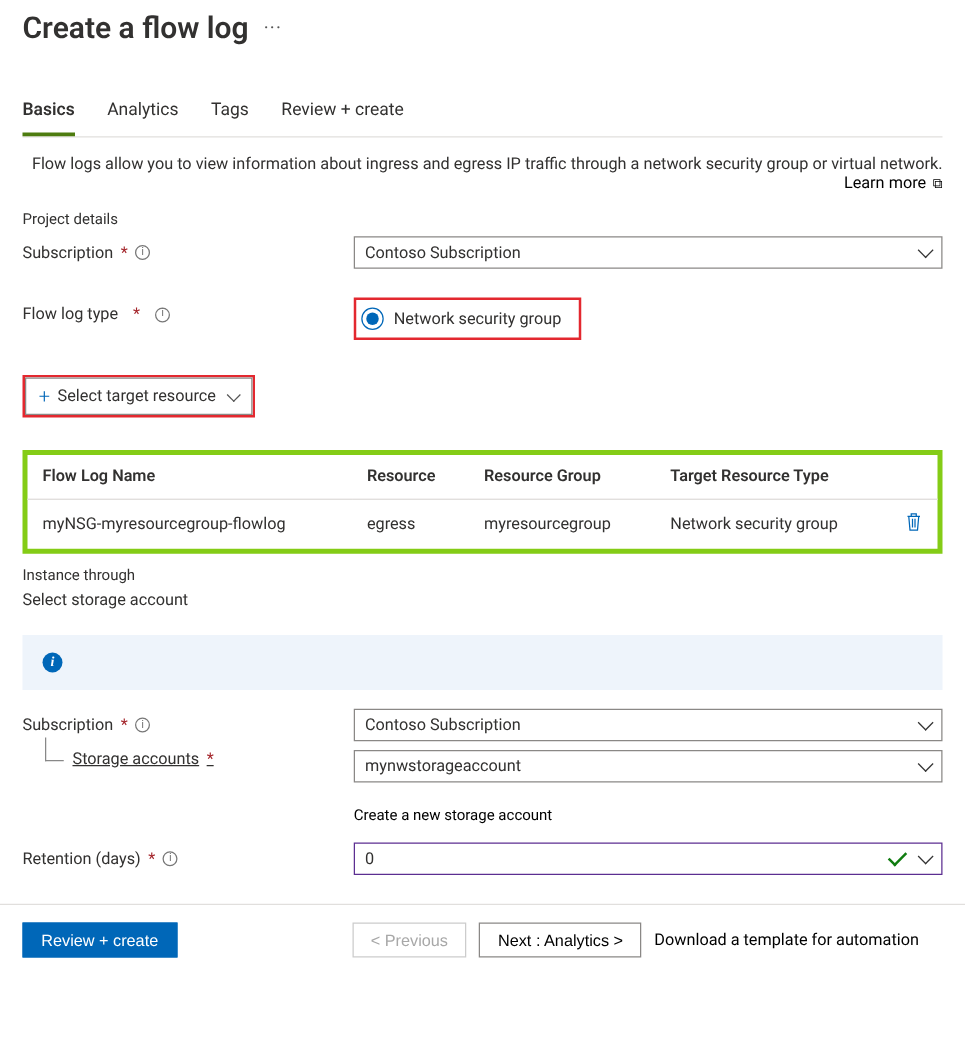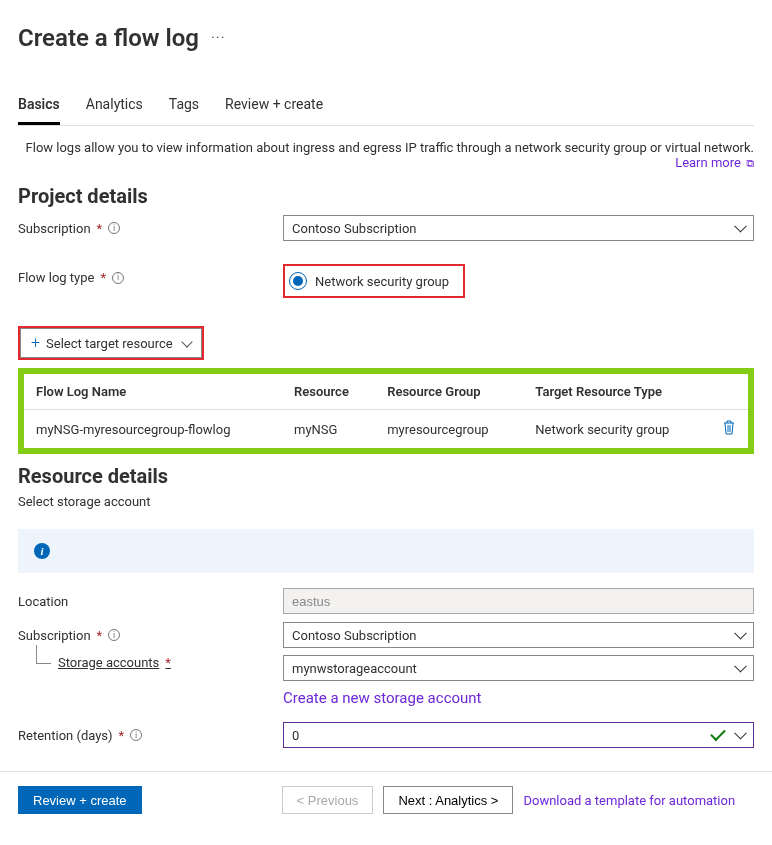--- a/index.html
+++ b/index.html
@@ -5,33 +5,33 @@
   * { box-sizing: border-box; }
   body {
     margin: 0;
     font-family: "Segoe UI", -apple-system, Roboto, sans-serif;
     font-size: 13px;
     color: #323130;
     background: #fff;
     width: 772px;
   }
   .page { padding: 0 18px 0 18px; }
-  .header { display: flex; align-items: center; padding: 24px 0 14px 0; }
+  .header { display: flex; align-items: center; padding: 8px 0 14px 0; }
   .header h1 { font-size: 24px; font-weight: 600; margin: 0 12px 0 0; }
   .ellipsis { color: #555; font-size: 15px; letter-spacing: 1px; cursor: pointer; }
 
   .tabs { display: flex; gap: 26px; border-bottom: 1px solid #e1dfdd; margin-top: 30px; }
   .tab { padding: 0 0 10px 0; font-size: 14px; cursor: pointer; color: #323130; }
-  .tab.active { font-weight: 600; border-bottom: 3px solid #000000; }
+  .tab.active { font-weight: 600; border-bottom: 3px solid #4d7c0f; }
 
   .intro { margin: 14px 0 10px 0; font-size: 13px; text-align: right; }
-  .link { color: #6d28d9; text-decoration: none; cursor: pointer; }
+  .link { color: #000000; text-decoration: none; cursor: pointer; }
   .link .ext { font-size: 11px; margin-left: 2px; }
 
-  .section-head { font-weight: 700; margin: 14px 0 6px 0; font-size: 20px; }
+  .section-head { font-weight: 400; margin: 14px 0 6px 0; font-size: 12px; }
 
   .row { display: flex; align-items: center; margin: 6px 0; min-height: 28px; }
   .row.top { align-items: flex-start; }
   .lbl { width: 265px; display: flex; align-items: center; gap: 6px; font-size: 13px; }
   .lbl.indent { padding-left: 40px; position: relative; text-decoration: underline; }
   .lbl.indent::before {
     content: ""; position: absolute; left: 18px; top: -10px; height: 18px; width: 14px;
     border-left: 1px solid #888; border-bottom: 1px solid #888;
   }
   .req { color: #a4262c; }
@@ -75,21 +75,21 @@
   .select-target-inner {
     border: 1px solid #8a8886; display: inline-flex; align-items: center; gap: 6px;
     padding: 6px 10px; font-size: 13px; cursor: pointer; background: #fff;
   }
   .plus { color: #0067b8; font-size: 16px; font-weight: 300; line-height: 1; }
   .chev {
     width: 8px; height: 8px; border-right: 1px solid #555; border-bottom: 1px solid #555;
     transform: rotate(45deg); margin-left: 4px; margin-top: -3px;
   }
 
-  .table-wrap { border: 6px solid #84cc16; }
+  .table-wrap { border: 4px solid #84cc16; margin-top: 18px; }
   table { width: 100%; border-collapse: collapse; font-size: 13px; }
   th, td { text-align: left; padding: 10px 12px; }
   th { font-weight: 600; border-bottom: 1px solid #e1dfdd; }
   .trash {
     width: 14px; height: 15px; display: inline-block; cursor: pointer; position: relative;
   }
   .trash svg { width: 14px; height: 15px; stroke: #0067b8; fill: none; }
 
   .banner {
     background: #eef4fb; padding: 14px 16px; margin: 20px 0 14px 0;
@@ -99,21 +99,21 @@
     width: 16px; height: 16px; background: #0067b8; border-radius: 50%;
     color: #fff; display: inline-flex; align-items: center; justify-content: center;
     font-size: 11px; font-weight: 700; font-style: italic; font-family: serif;
   }
 
   .text-input {
     width: 100%; height: 26px; border: 1px solid #a8a8a8; background: #f3f2f1;
     padding: 0 8px; font-size: 13px; color: #888;
   }
 
-  .sublink { font-size: 15px; margin-top: 8px; }
+  .sublink { font-size: 12px; margin-top: 19px; }
 
   .footer {
     border-top: 1px solid #e1dfdd; padding: 14px 18px; display: flex; align-items: center; gap: 10px;
     margin-top: 22px;
   }
   .btn {
     height: 28px; padding: 0 14px; font-size: 13px; border: 1px solid #8a8886;
     background: #fff; cursor: pointer; display: inline-flex; align-items: center;
   }
   .btn.primary { background: #0067b8; border-color: #0067b8; color: #fff; }
@@ -154,21 +154,21 @@
       <span class="info-icon">i</span>
     </div>
     <div class="ctrl">
       <div class="select">
         <span>Contoso Subscription</span>
       </div>
     </div>
   </div>
 
   <div class="row top" style="margin-top:22px;">
-    <div class="lbl" style="padding-top:6px;">
+    <div class="lbl" style="padding-top:6px;gap:12px;">
       <span>Flow log type</span>
       <span class="req">*</span>
       <span class="info-icon">i</span>
     </div>
     <div class="ctrl">
       <div class="radio-group">
         <div class="radio-wrap">
           <label class="radio selected">
             <span class="circle">
                 <span class="dot"></span>
@@ -195,50 +195,42 @@
           <th>Flow Log Name</th>
           <th>Resource</th>
           <th>Resource Group</th>
           <th>Target Resource Type</th>
           <th style="width:30px;"></th>
         </tr>
       </thead>
       <tbody>
         <tr>
           <td>myNSG-myresourcegroup-flowlog</td>
-          <td>myNSG</td>
+          <td>egress</td>
           <td>myresourcegroup</td>
           <td>Network security group</td>
           <td>
             <span class="trash">
               <svg viewBox="0 0 14 15">
                   <path d="M2 3h10M5 3V1h4v2M3 3l1 11h6l1-11M6 5v7M8 5v7" stroke-width="1"></path>
                 </svg>
             </span>
           </td>
         </tr>
       </tbody>
     </table>
   </div>
 
-  <div class="section-head" style="margin-top:10px;">Resource details</div>
+  <div class="section-head" style="margin-top:10px;">Instance through</div>
   <div style="margin:6px 0 4px 0;">Select storage account</div>
 
   <div class="banner">
     <span class="banner-icon">i</span>
   </div>
 
-  <div class="row">
-    <div class="lbl">
-      <span>Location</span>
-    </div>
-    <div class="ctrl">
-      <input class="text-input" readonly="" value="eastus" style="">
-    </div>
-  </div>
 
   <div class="row">
     <div class="lbl">
       <span>Subscription</span>
       <span class="req">*</span>
       <span class="info-icon">i</span>
     </div>
     <div class="ctrl">
       <div class="select">
         <span>Contoso Subscription</span>

